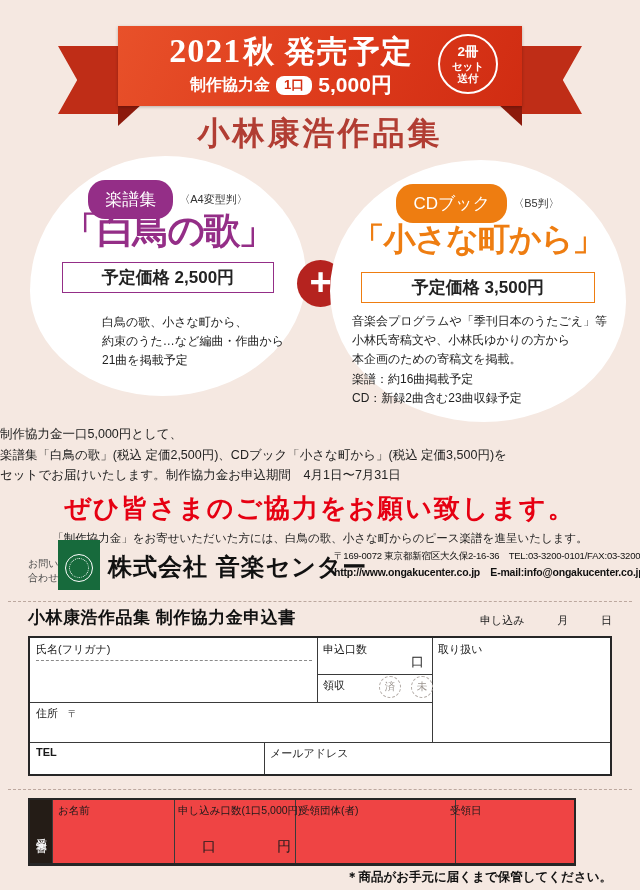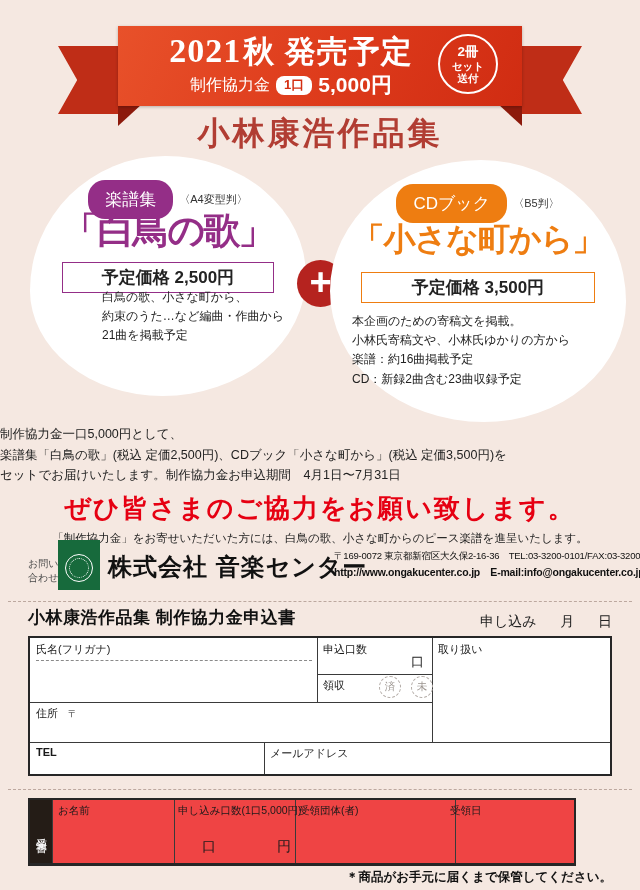--- a/index.html
+++ b/index.html
@@ -14,21 +14,21 @@
   .fold-l{left:118px;clip-path:polygon(0 0,100% 0,0 100%);}
   .fold-r{left:498px;clip-path:polygon(0 0,100% 0,100% 100%);}
   .band{position:absolute;left:118px;top:26px;width:404px;height:80px;
         background:linear-gradient(115deg,#e8512a 0%,#dd3a1b 55%,#d02c12 100%);
         box-shadow:0 1px 3px rgba(0,0,0,.25);}
   .band-text{position:absolute;left:16px;top:0;width:314px;height:100%;display:flex;
         flex-direction:column;align-items:center;justify-content:center;color:#fff;}
   .band-l1{font-size:31px;font-weight:bold;letter-spacing:1px;line-height:1.05;white-space:nowrap;}
   .band-l1 .yr{font-family:"Liberation Serif","DejaVu Serif",serif;font-size:34px;margin-right:2px;}
   .band-l2{display:flex;align-items:center;gap:6px;margin-top:3px;white-space:nowrap;}
-  .l2-label{font-size:16px;font-weight:normal;}
+  .l2-label{font-size:16px;font-weight:bold;}
   .kuchi{background:#fff;color:#d42f12;font-size:13px;font-weight:bold;border-radius:8px;
          padding:1px 8px;line-height:1.3;}
   .l2-price{font-size:21px;font-weight:bold;}
   .set-circle{position:absolute;right:24px;top:8px;width:60px;height:60px;border:2px solid #fff;
         border-radius:50%;display:flex;flex-direction:column;align-items:center;
         justify-content:center;color:#fff;line-height:1.15;box-sizing:border-box;}
   .set-circle .c1{font-size:13.5px;font-weight:bold;}
   .set-circle .c2,.set-circle .c3{font-size:10.5px;font-weight:bold;}
 
   .main-title{position:absolute;left:0;top:112px;width:640px;text-align:center;
@@ -49,21 +49,21 @@
   .fmt{font-size:11px;color:#333;}
   .prod-name{position:absolute;left:0;width:100%;text-align:center;white-space:nowrap;
         font-family:"Liberation Serif","DejaVu Serif",serif;font-weight:bold;}
   .name-l{top:50px;font-size:37px;color:#942e87;letter-spacing:-2px;}
   .name-r{top:58px;font-size:32px;color:#ee7d11;letter-spacing:-1px;}
   .price-box{position:absolute;left:50%;transform:translateX(-50%);background:#fff;text-align:center;
         font-size:17px;font-weight:bold;color:#222;padding:3px 0;box-sizing:border-box;}
   .price-l{top:106px;width:212px;border:1.5px solid #942e87;}
   .price-r{top:112px;width:234px;border:1.5px solid #ee7d11;}
   .desc{position:absolute;font-size:12px;line-height:1.6;color:#222;white-space:nowrap;}
-  .desc-l{left:72px;top:132px;}
+  .desc-l{left:72px;top:157px;}
   .desc-r{left:22px;top:152px;}
 
   
   .offer{position:absolute;left:0;top:424px;width:544px;text-align:left;font-size:12.5px;
         line-height:1.65;color:#222;}
   .appeal{position:absolute;left:0;top:491px;width:640px;text-align:center;white-space:nowrap;
         font-family:"Liberation Serif","DejaVu Serif",serif;font-weight:bold;font-size:26px;
         letter-spacing:2px;color:#e60012;}
   .note{position:absolute;left:0;top:531px;width:640px;text-align:center;font-size:11.5px;color:#222;}
 
@@ -79,21 +79,21 @@
         letter-spacing:-0.2px;white-space:nowrap;}
   .co-addr .web{font-weight:bold;font-size:10.5px;}
 
   .dash{position:absolute;left:8px;width:624px;border-top:1.5px dashed #bca89f;}
   .dash1{top:601px;} .dash2{top:789px;}
 
   
   .form-title{position:absolute;left:28px;top:606px;font-size:17px;font-weight:bold;color:#111;
         letter-spacing:.5px;white-space:nowrap;}
   .apply-date{position:absolute;left:480px;top:613px;width:132px;display:flex;
-        justify-content:space-between;font-size:14px;color:#222;align-items:center;}
+        justify-content:space-between;font-size:11px;color:#222;align-items:center;}
   .aform{position:absolute;left:28px;top:636px;width:584px;height:140px;background:#fff;
         border:2px solid #262626;box-sizing:border-box;}
   .vl,.hl{position:absolute;background:#3a3a3a;}
   .vl{width:1px;} .hl{height:1px;}
   .vlA{left:287px;top:0;height:64px;}
   .vlB{left:402px;top:0;height:104px;}
   .vlTel{left:234px;top:104px;height:32px;}
   .hl1{left:287px;top:36px;width:115px;}
   .hl2{left:0;top:64px;width:402px;}
   .hl3{left:0;top:104px;width:580px;}
@@ -164,22 +164,23 @@
   <div class="plus">+</div>
 
   <div class="blob blob-r">
     <div class="badge-row">
       <span class="pill pill-orange">CDブック</span>
       <span class="fmt">〈B5判〉</span>
     </div>
     <div class="prod-name name-r">「小さな町から」</div>
     <div class="price-box price-r">予定価格 3,500円</div>
     <div class="desc desc-r">
+      <div>音楽会プログラムや「季刊日本のうたごえ」等</div>
+      <div>小林氏寄稿文や、小林氏ゆかりの方から</div>
       <div>本企画のための寄稿文を掲載。</div>
-      <div>小林氏寄稿文や、小林氏ゆかりの方から</div>
       <div>楽譜：約16曲掲載予定</div>
       <div>CD：新録2曲含む23曲収録予定</div>
     </div>
   </div>
 
   <div class="offer">
     <div>制作協力金一口5,000円として、</div>
     <div>楽譜集「白鳥の歌」(税込 定価2,500円)、CDブック「小さな町から」(税込 定価3,500円)を</div>
     <div>セットでお届けいたします。制作協力金お申込期間　4月1日〜7月31日</div>
   </div>

